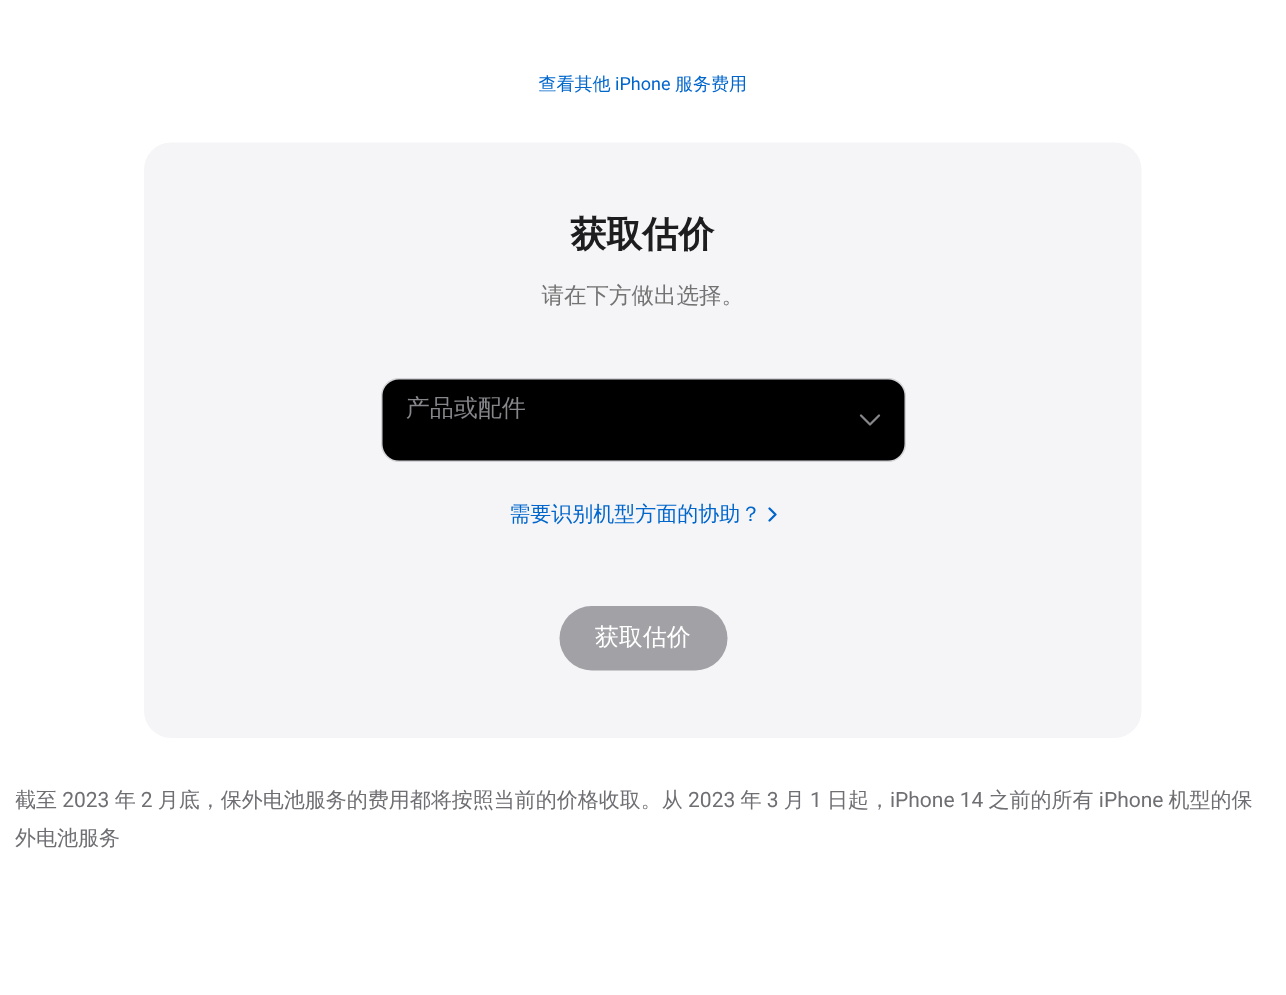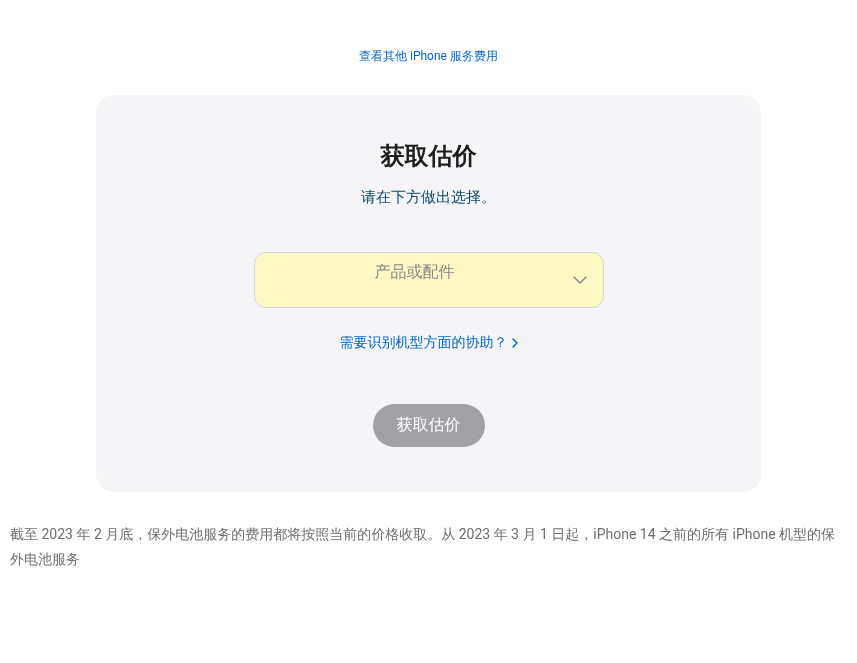--- a/index.html
+++ b/index.html
@@ -36,43 +36,42 @@
       text-align: center;
     }
     .card-title {
       font-size: 24px;
       font-weight: 600;
       color: #1d1d1f;
       margin-bottom: 16px;
     }
     .card-subtitle {
       font-size: 15px;
-      color: #0c4a6e;
+      color: #737373;
       margin-bottom: 45px;
     }
     .select-wrapper {
       position: relative;
       width: 350px;
       margin: 0 auto 22px auto;
     }
     .select-field {
       width: 100%;
       height: 56px;
-      background: #fef9c3;
+      background: #000000;
       border: 1px solid #d2d2d7;
       border-radius: 12px;
       padding: 0 44px 16px 16px;
       font-size: 16px;
       color: #86868b;
       text-align: left;
       cursor: pointer;
       display: flex;
       align-items: center;
       position: relative;
-      justify-content: center;
     }
     .chevron {
       position: absolute;
       right: 16px;
       top: 50%;
       transform: translateY(-50%);
       width: 14px;
       height: 8px;
       color: #86868b;
       pointer-events: none;

